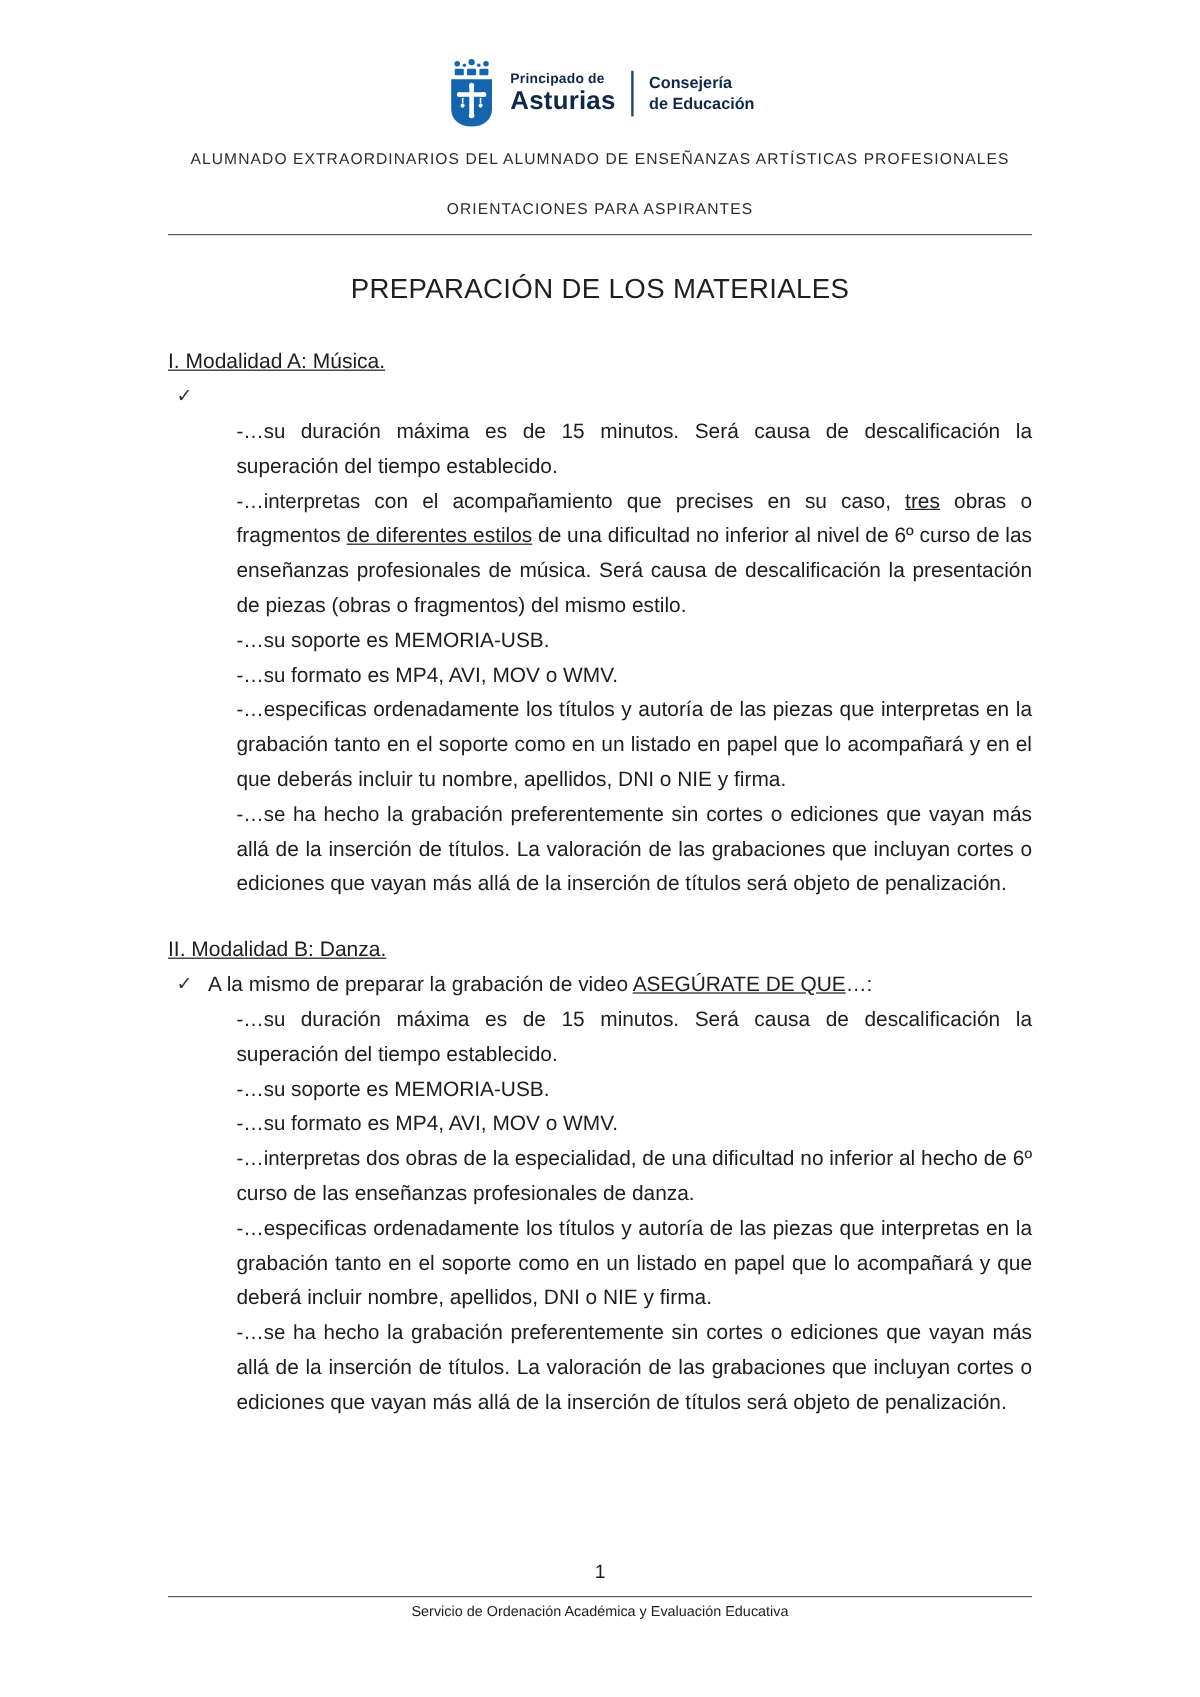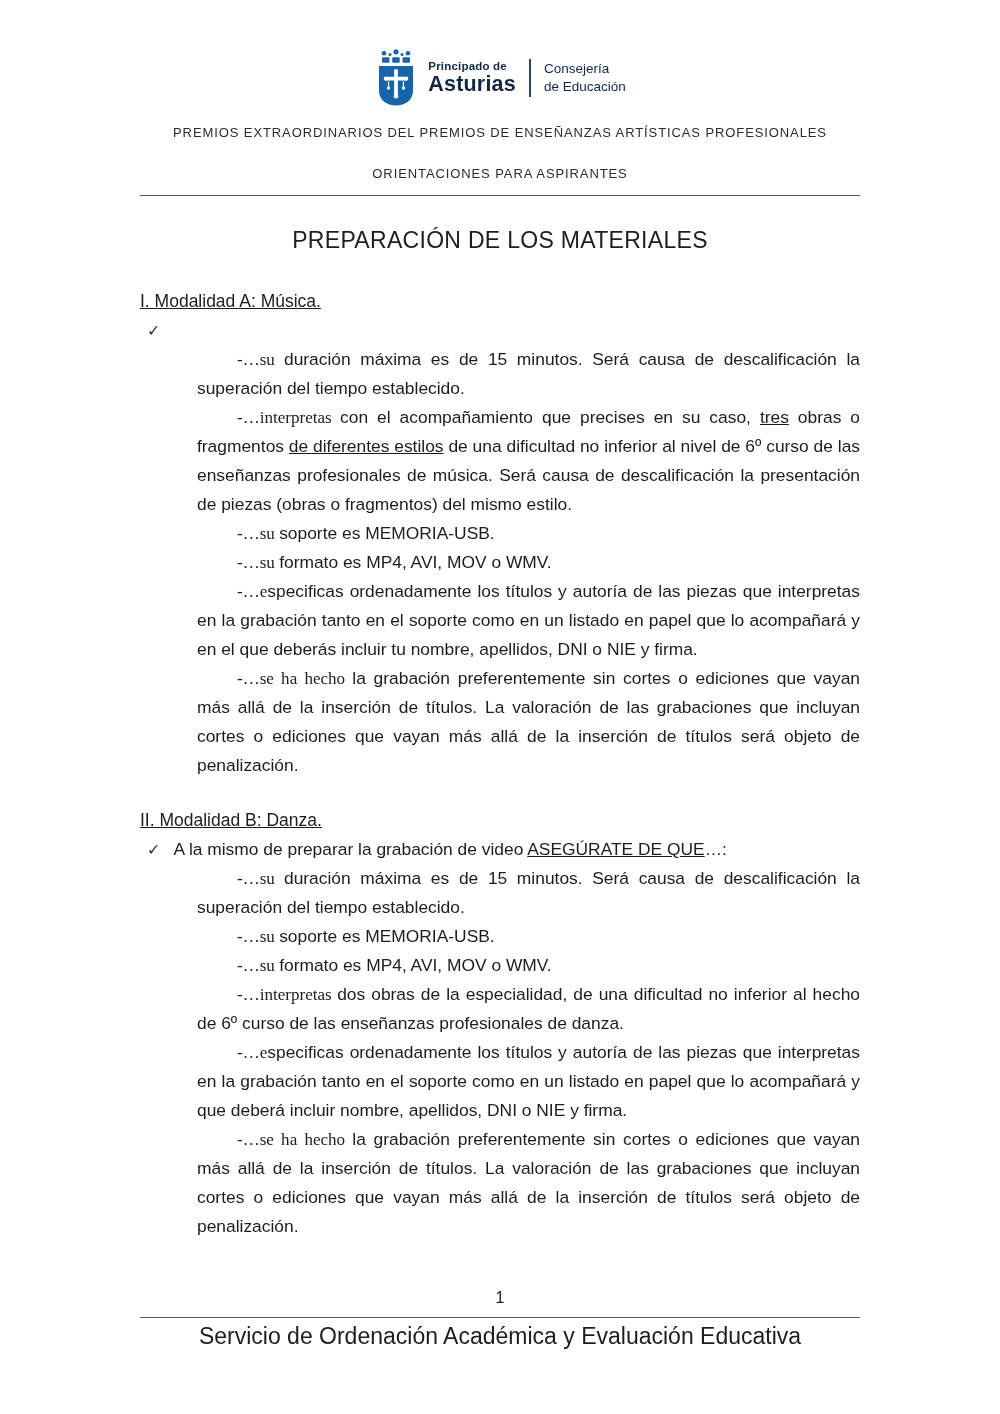--- a/index.html
+++ b/index.html
@@ -14,40 +14,40 @@
     color:#1d1d1d;
     overflow:hidden;
   }
   
   .logo-row { display:flex; justify-content:center; align-items:center; gap:10px; height:64px; }
   .shield svg { display:block; }
   .org { text-align:left; color:#0f2849; line-height:1; }
   .org-top { font-size:11.5px; font-weight:700; letter-spacing:0.2px; }
   .org-name { font-size:21.5px; font-weight:700; margin-top:2px; letter-spacing:0.2px; }
   .logo-divider { width:2px; height:38px; background:#24496e; margin:0 3px; }
-  .dept { font-size:13.5px; color:#0f2849; font-weight:400; line-height:1.35; text-align:left; }
+  .dept { font-size:13.5px; color:#0f2849; font-weight:700; line-height:1.35; text-align:left; }
   
   .header-l1 { margin-top:15px; text-align:center; font-size:13px; letter-spacing:0.9px; color:#2b2b2b; }
   .header-l2 { margin-top:26px; text-align:center; font-size:13px; letter-spacing:0.9px; color:#2b2b2b; }
   hr.rule { border:none; border-top:1.6px solid #5a5a5a; margin:14px 0 0; }
   
   h1.title { font-size:23px; font-weight:400; text-align:center; letter-spacing:0.3px; margin:31px 0 0; color:#202020; }
   
   .section-heading { font-size:17.5px; font-weight:400; text-decoration:underline; margin:33px 0 0; line-height:29px; }
   .sec2 .section-heading { margin-top:26px; }
   .check-row { display:flex; gap:13px; padding-left:7px; font-size:17.4px; line-height:29px; }
   .check-glyph { font-size:16px; color:#333; flex:0 0 auto; }
   .items p { margin:0; padding-left:57px; text-align:justify; font-size:17.4px; line-height:29px; }
-  .serif { font-family:Liberation Serif, serif; font-size:0.98em;margin-left:40px; }
+  .serif { font-family:Liberation Sans, sans-serif; font-size:0.98em; }
   .u { text-decoration:underline; }
   
   footer { position:absolute; left:140px; right:140px; bottom:64px; text-align:center; }
   .pageno { font-size:16px; color:#1d1d1d; }
   footer hr { border:none; border-top:1.6px solid #5a5a5a; margin:10px 0 5px; }
-  .service { font-size:23px; color:#1d1d1d; }
+  .service { font-size:12px; color:#1d1d1d; }
 </style>
 </head>
 <body>
 
 <div class="page">
 
   <header>
     <div class="logo-row">
       <span class="shield">
         <svg width="44" height="58" viewBox="0 0 44 58" xmlns="http://www.w3.org/2000/svg" aria-hidden="true">
@@ -84,21 +84,21 @@
       <span class="org">
         <div class="org-top">Principado de</div>
         <div class="org-name">Asturias</div>
       </span>
       <span class="logo-divider"></span>
       <span class="dept">
         <div>Consejería</div>
         <div>de Educación</div>
       </span>
     </div>
-    <div class="header-l1">PREMIOS EXTRAORDINARIOS DEL PREMIOS DE ENSEÑANZAS ARTÍSTICAS PROFESIONALES</div>
+    <div class="header-l1">ALUMNADO EXTRAORDINARIOS DEL ALUMNADO DE ENSEÑANZAS ARTÍSTICAS PROFESIONALES</div>
     <div class="header-l2">ORIENTACIONES PARA ASPIRANTES</div>
     <hr class="rule">
   </header>
 
   <h1 class="title">PREPARACIÓN DE LOS MATERIALES</h1>
 
   <section class="sec1">
     <div class="section-heading">I. Modalidad A: Música.</div>
     <div class="check-row">
       <span class="check-glyph">✓</span>

